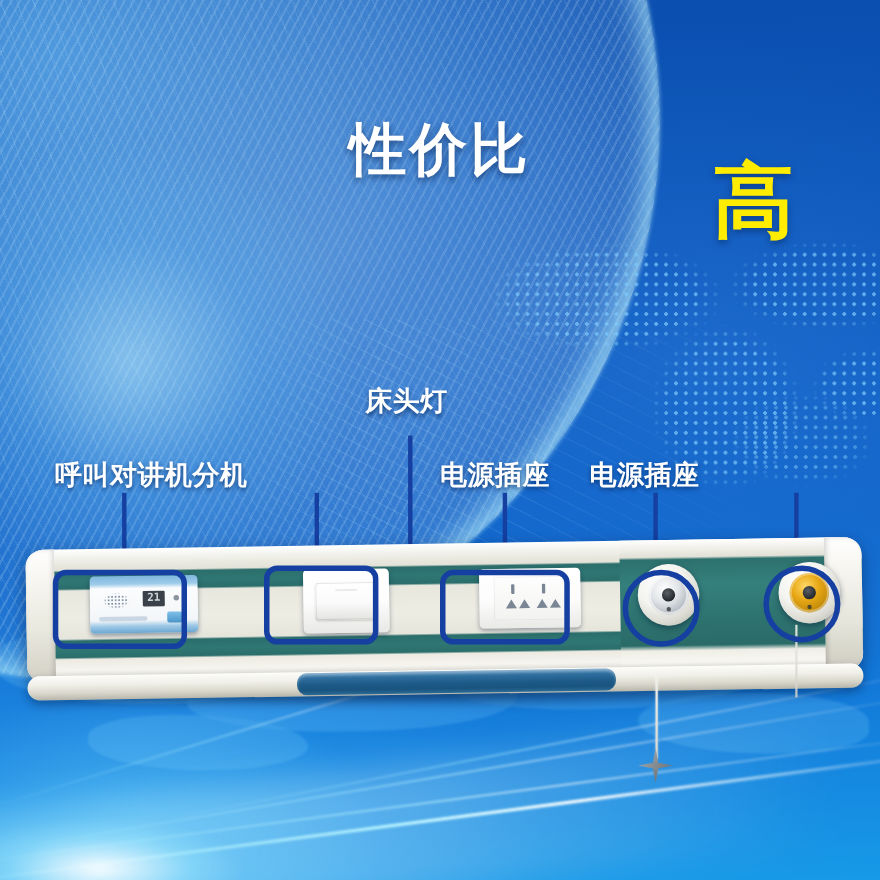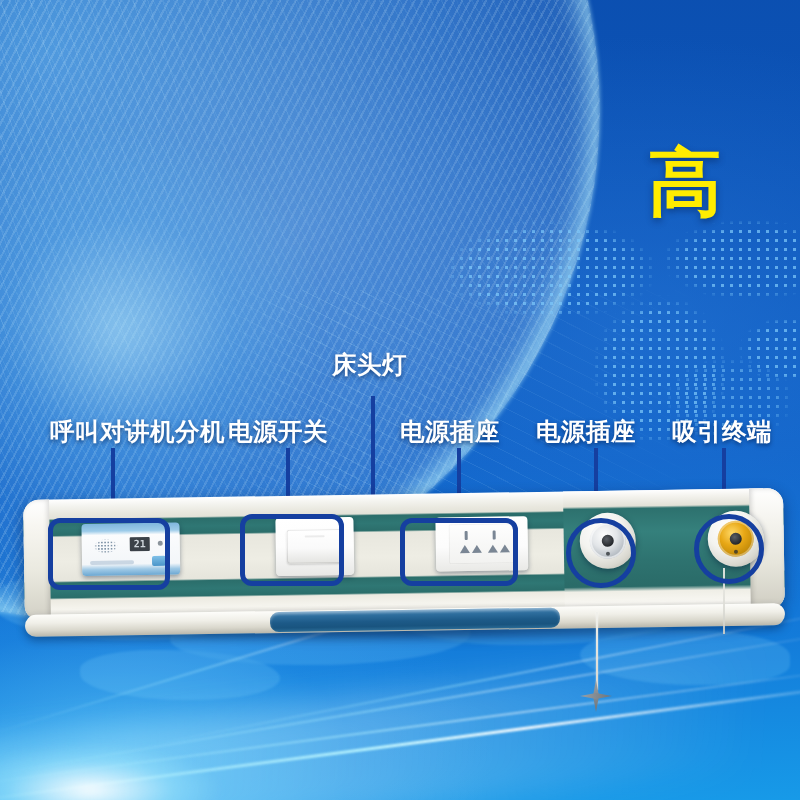--- a/index.html
+++ b/index.html
@@ -358,29 +358,28 @@
 
   <div class="streakglow"></div>
   <div class="streak s1"></div>
   <div class="streak s2"></div>
   <div class="streak s3"></div>
   <div class="streak s4"></div>
   <div class="streak s5"></div>
   <div class="hotspot"></div>
 
   <div class="headline">
+    <div class="hl-line2">性价比</div>
   </div>
   <div class="hl-big">高</div>
 
   <div class="callout-label" style="left:8px;   top:415px;padding-left:42px;">呼叫对讲机分机</div>
-  <div class="callout-label" style="left:228px; top:415px;">电源开关</div>
   <div class="callout-label" style="left:332px; top:348px;">床头灯</div>
   <div class="callout-label" style="left:400px; top:415px;">电源插座</div>
   <div class="callout-label" style="left:536px; top:415px;">电源插座</div>
-  <div class="callout-label" style="left:672px; top:415px;">吸引终端</div>
 
   <div class="callout-line" style="left:111px; top:448px; height:74px;"></div>
   <div class="callout-line" style="left:286px; top:448px; height:72px;"></div>
   <div class="callout-line" style="left:371px; top:396px; height:215px;"></div>
   <div class="callout-line" style="left:457px; top:448px; height:76px;"></div>
   <div class="callout-line" style="left:594px; top:448px; height:82px;"></div>
   <div class="callout-line" style="left:722px; top:448px; height:78px;"></div>
 
   <div class="panel-shadow" style="left:30px; top:628px;"></div>
 

